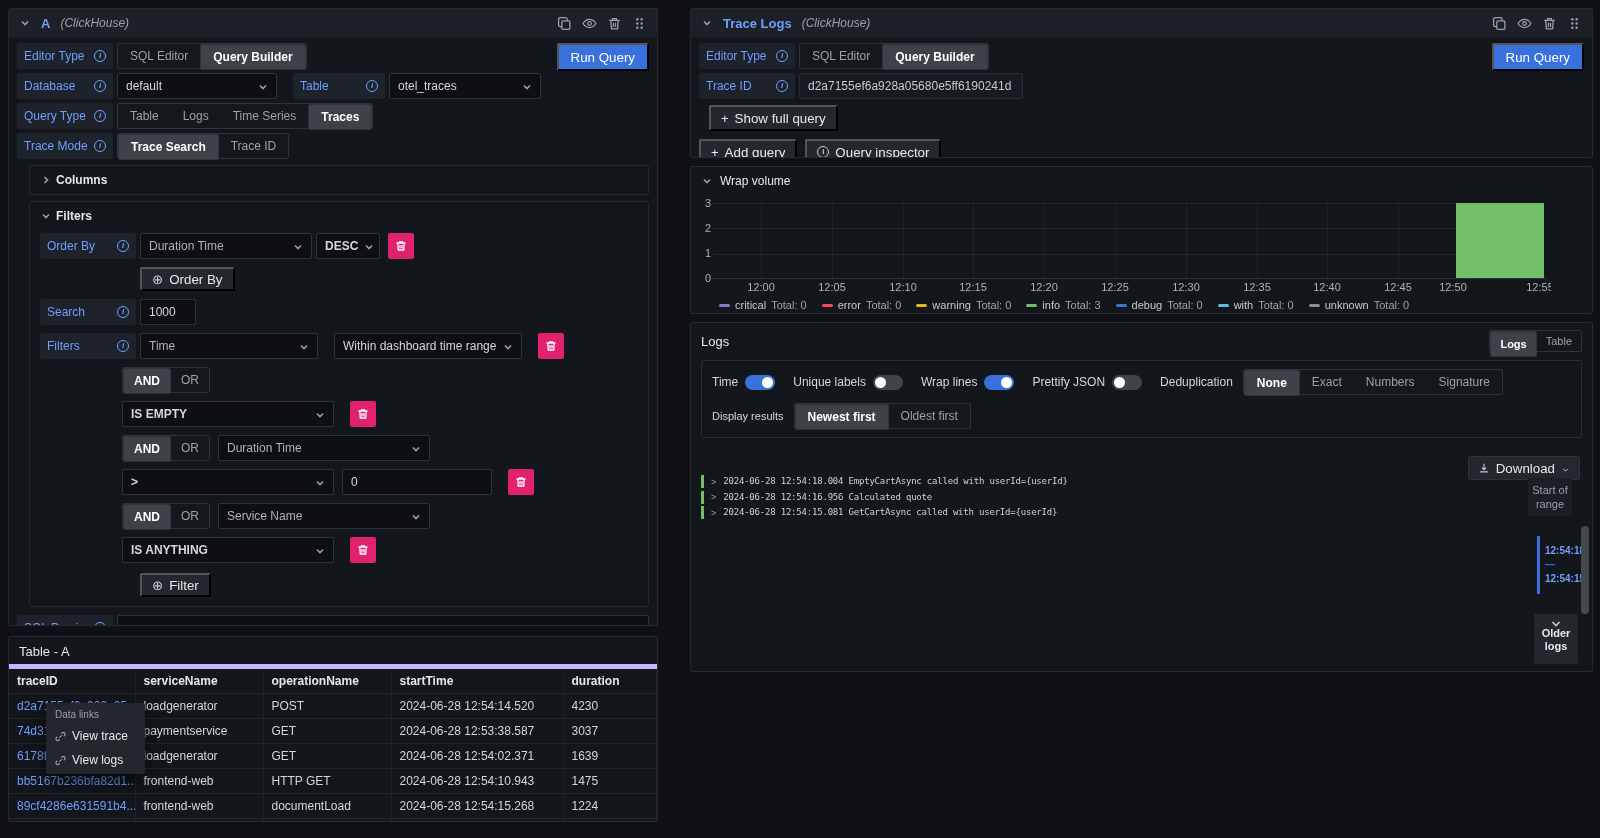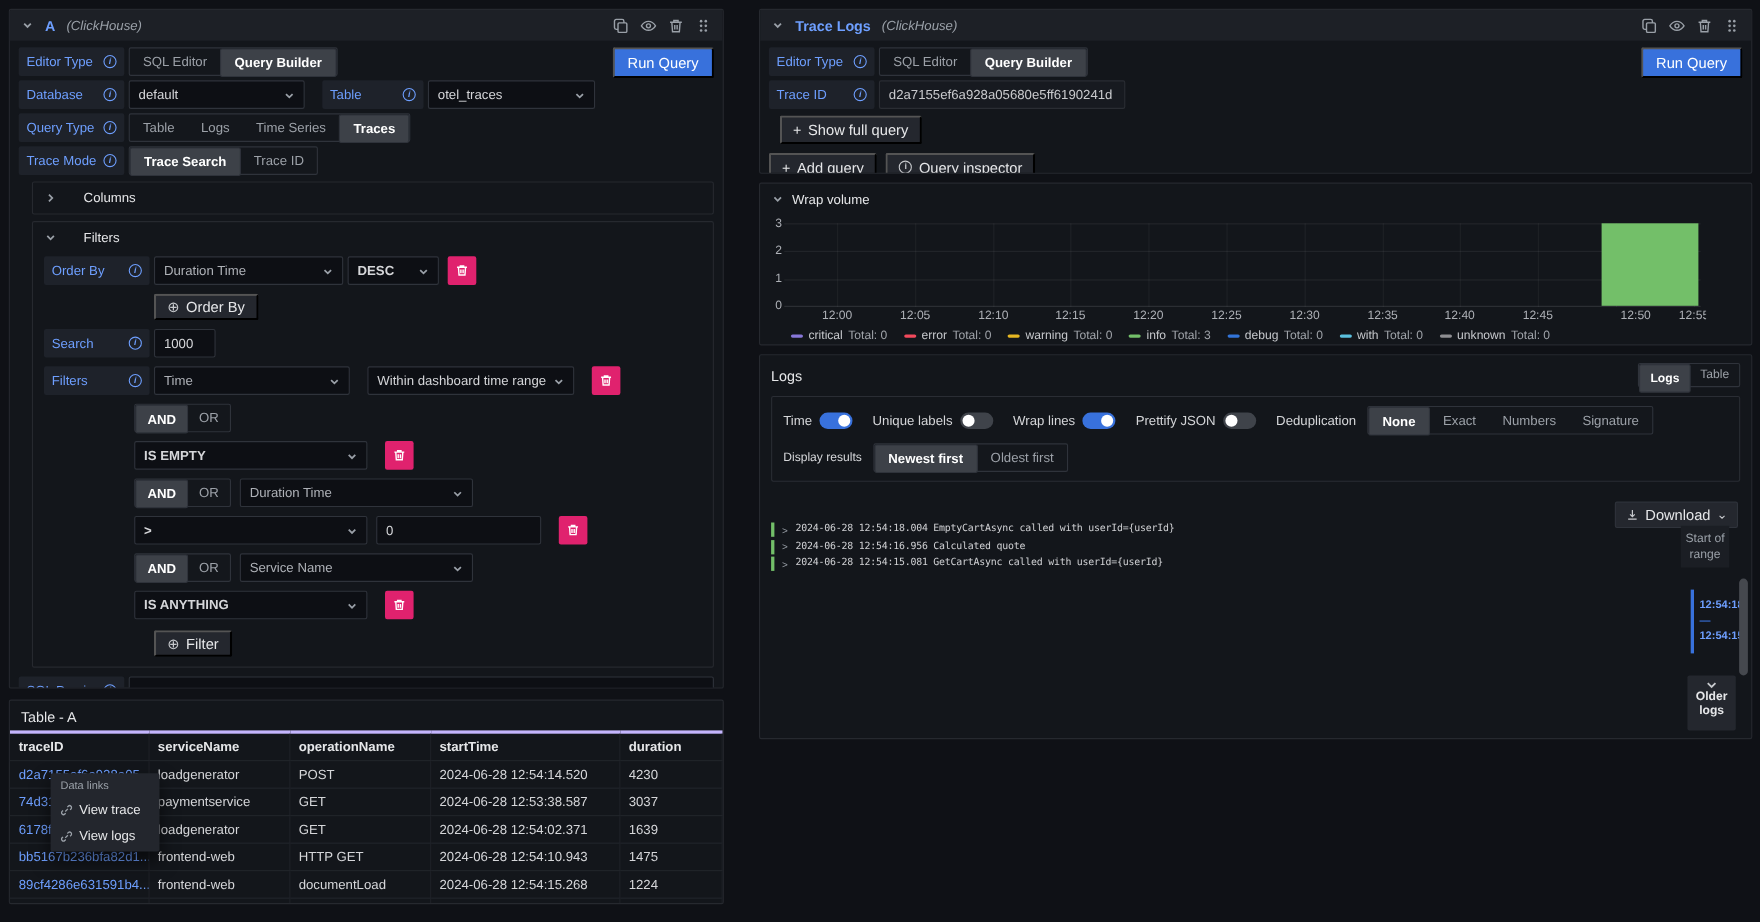--- a/index.html
+++ b/index.html
@@ -47,36 +47,36 @@
   .btn-danger { width:26px; height:26px; background:#e0226e; border-radius:2px; display:flex;
                 align-items:center; justify-content:center; flex:none; }
   .btn-danger svg { width:12px; height:12px; stroke:#fff; fill:none; stroke-width:1.3; }
   .btn-sec { height:26px; background:#24272e; border-radius:2px; color:#e6e7e9; display:inline-flex;
              align-items:center; gap:6px; padding:0 10px; font-weight:500; white-space:nowrap; }
   .btn-primary { height:28px; background:#3871dc; border-radius:2px; color:#fff; font-weight:500;
                  display:inline-flex; align-items:center; padding:0 12px; }
   .runq { position:absolute; top:6px; right:8px; }
 
   .cbox { border:1px solid #26292f; border-radius:2px; margin:6px 0 6px 12px; padding:7px 10px; }
-  .cbox .sect { display:flex; align-items:center; gap:24px; font-weight:normal; color:#e6e7e9; }
+  .cbox .sect { display:flex; align-items:center; gap:4px; font-weight:bold; color:#e6e7e9; }
   .fbody { padding-top:10px; }
   .indent { margin-left:82px; }
   .indent2 { margin-left:100px; }
 
   .sqlrow { display:flex; align-items:flex-start; margin-top:8px; }
   .sqlbox { flex:1; margin-left:4px; background:#0d0f14; border:1px solid #2f333b; border-radius:2px;
             padding:7px 9px; font:9px/14px "DejaVu Sans Mono", monospace; letter-spacing:-0.35px;
             color:#d5d6d9; white-space:pre-wrap; word-break:break-all; height:62px; overflow:hidden; }
 
   
   .ptitle { font-size:13px; font-weight:500; color:#e6e7e9; padding:7px 10px 5px; }
   table.gtable { border-collapse:collapse; width:100%; table-layout:fixed; }
   .gtable th, .gtable td { padding:5px 8px; text-align:left; border-bottom:1px solid #22252b;
                            border-right:1px solid #1e2127; white-space:nowrap; overflow:hidden; height:25px; }
-  .gtable th { color:#e6e7e9; font-weight:bold; border-top:3px solid #c4b5fd; }
+  .gtable th { color:#e6e7e9; font-weight:bold; border-top:5px solid #c4b5fd; }
   .gtable td.link { color:#6e9fff; }
   .gtable .num { }
 
   .dlmenu { position:absolute; left:37px; top:66px; width:99px; background:#23262d; border-radius:2px;
             box-shadow:0 8px 16px rgba(0,0,0,.55); z-index:5; padding:4px 0 2px; }
   .dlmenu .mtitle { color:#9aa0a8; font-size:10px; padding:2px 9px 4px; }
   .dlmenu .mitem { display:flex; align-items:center; gap:6px; padding:5px 9px; color:#e6e7e9; }
   .dlmenu .mitem svg { width:11px; height:11px; stroke:#9aa0a8; fill:none; stroke-width:1.3; flex:none; }
 
   
@@ -266,21 +266,21 @@
               <span class="info-i">i</span>
             </div>
           <span class="gap4"></span>
           <div class="sel" style="width:172px">
               <span style="color:#aeb1b7">Duration Time</span>
               <span class="cv"><svg viewBox="0 0 10 10">
                   <path d="M2 3.5l3 3 3-3"></path>
                 </svg></span>
             </div>
           <span class="gap4"></span>
-          <div class="sel" style="width:83px">
+          <div class="sel" style="width:64px">
               <span style="font-weight:bold">DESC</span>
               <span class="cv"><svg viewBox="0 0 10 10">
                   <path d="M2 3.5l3 3 3-3"></path>
                 </svg></span>
             </div>
           <span class="gap8"></span>
           <div class="btn-danger">
               <svg viewBox="0 0 12 12">
                 <path d="M1.5 3h9M4.5 3V1.8h3V3M2.8 3l.5 7h5.4l.5-7M5 5v3.5M7 5v3.5"></path>
               </svg>
@@ -637,21 +637,21 @@
     <span class="xlab" style="left:28px">12:00</span>
     <span class="xlab" style="left:99px">12:05</span>
     <span class="xlab" style="left:170px">12:10</span>
     <span class="xlab" style="left:240px">12:15</span>
     <span class="xlab" style="left:311px">12:20</span>
     <span class="xlab" style="left:382px">12:25</span>
     <span class="xlab" style="left:453px">12:30</span>
     <span class="xlab" style="left:524px">12:35</span>
     <span class="xlab" style="left:594px">12:40</span>
     <span class="xlab" style="left:665px">12:45</span>
-    <span class="xlab" style="left:754px">12:50</span>
+    <span class="xlab" style="left:720px">12:50</span>
     <span class="xlab" style="left:807px">12:55</span>
   </div>
 
   <div class="legend">
     <span class="litem">
         <span class="ldash" style="background: rgb(136, 119, 217);"></span>
         <span class="lt">critical</span>
         <span class="tt">Total: 0</span>
       </span>
     <span class="litem">

